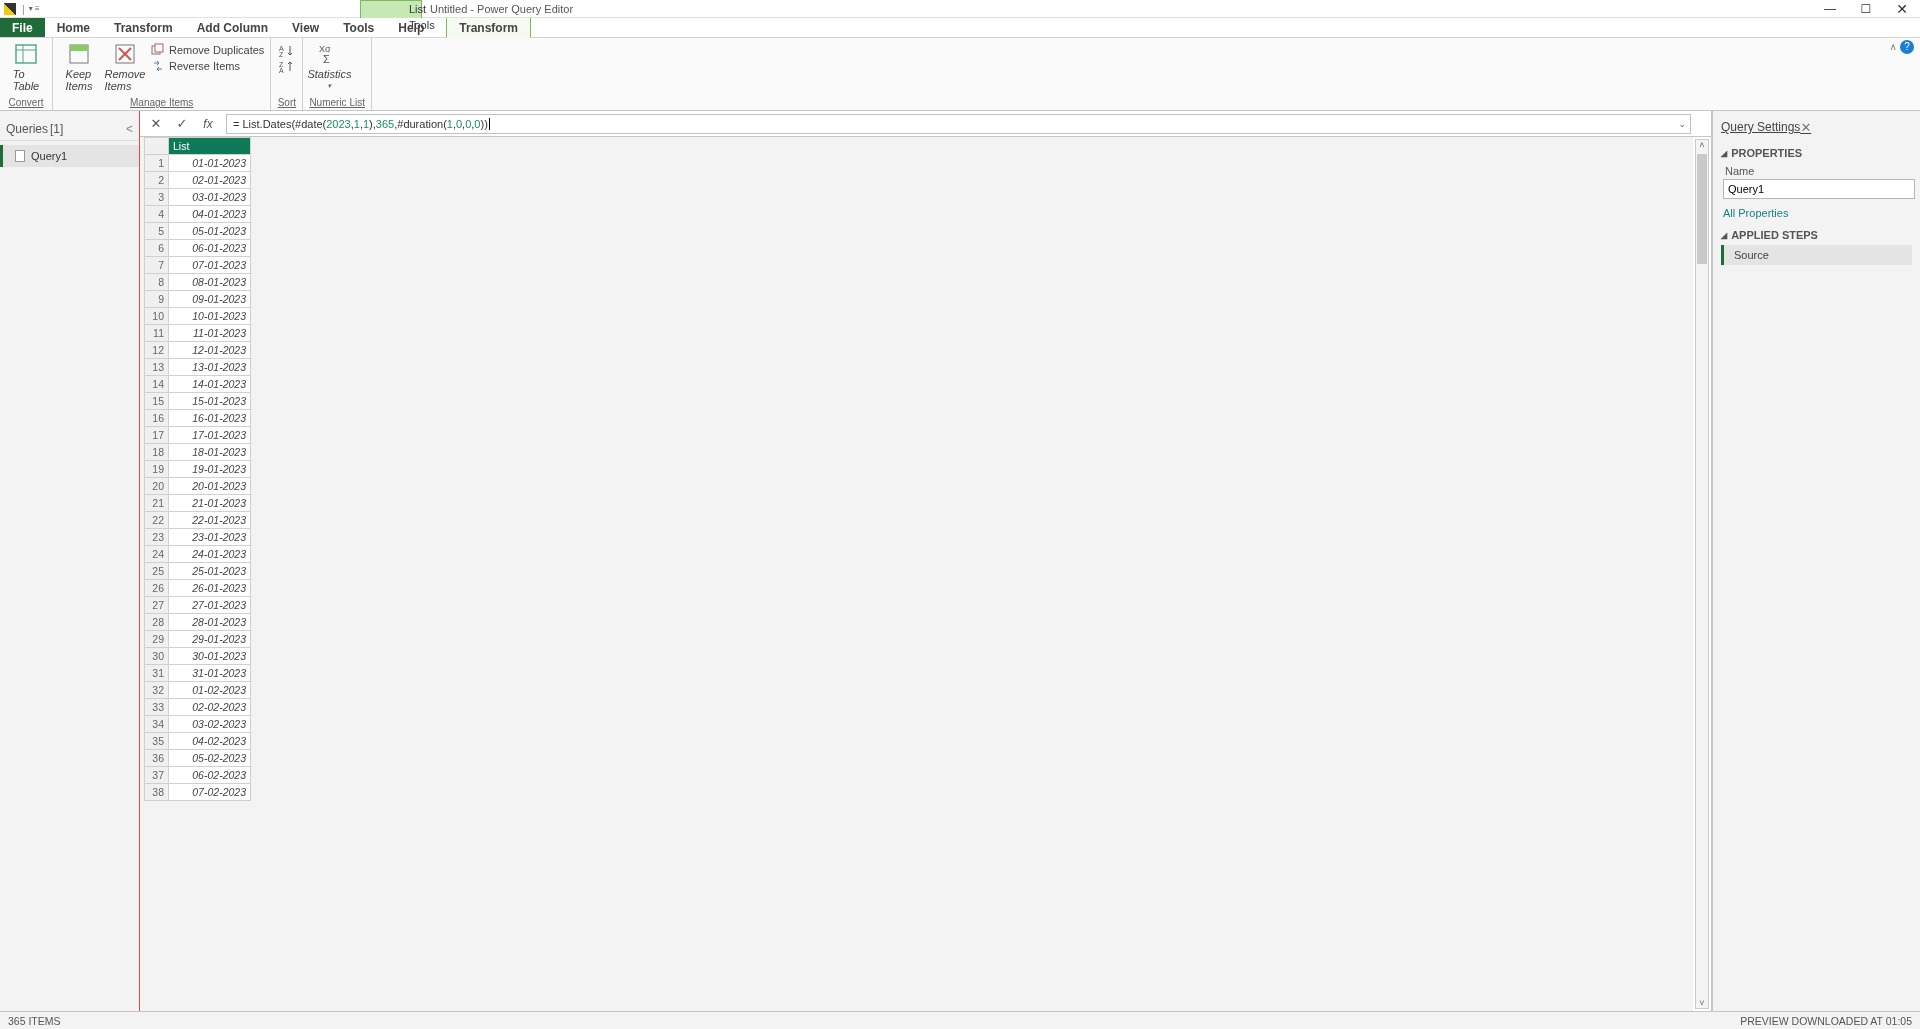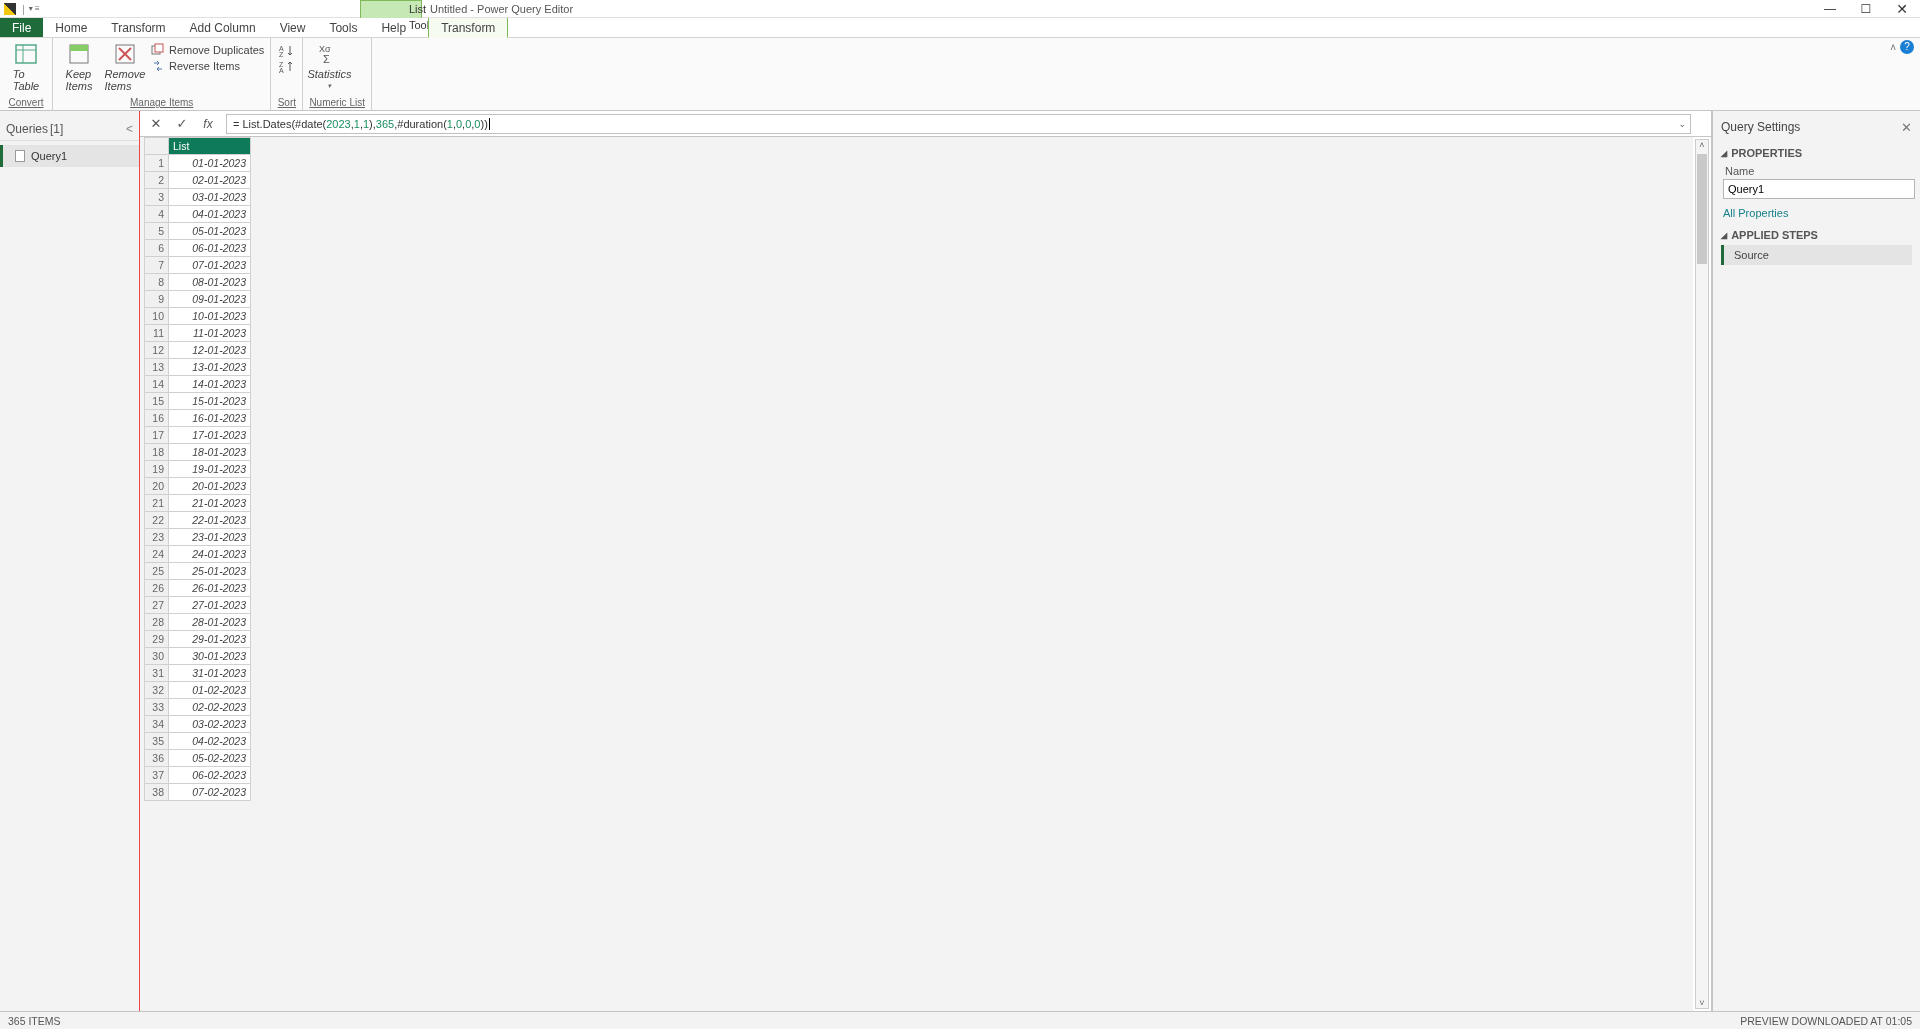--- a/index.html
+++ b/index.html
@@ -7,21 +7,21 @@
 .title-bar{height:18px;background:#fff;display:flex;align-items:center;font-size:11px;position:relative;border-bottom:1px solid #e0e0e0;}
 .app-icon{width:12px;height:12px;background:linear-gradient(45deg,#f2c811 50%,#333 50%);margin:0 4px;}
 .qat-sep{color:#999;margin:0 2px;}
 .qat-drop{font-size:8px;color:#666;margin-left:2px;}
 .context-tab{position:absolute;left:360px;top:0;width:62px;height:18px;background:#c6e8b4;border:1px solid #7fba5a;border-bottom:none;text-align:center;font-size:11px;color:#333;line-height:16px;padding-left:48px;}
 .app-title{position:absolute;left:430px;top:0;font-size:11px;color:#555;line-height:18px;}
 .win-ctrl{position:absolute;right:0;top:0;display:flex;}
 .win-btn{width:36px;height:18px;text-align:center;line-height:18px;font-size:12px;color:#333;}
 .win-btn.close{font-size:14px;}
 .ribbon-tabs{height:20px;background:#fff;display:flex;align-items:stretch;font-size:12px;border-bottom:1px solid #d4d4d4;}
-.rt{padding:0 12px;line-height:20px;color:#444;position:relative;}
+.rt{padding:0 12px;line-height:20px;color:#444;position:relative;font-weight:bold;}
 .rt.file{background:#1f6b3a;color:#fff;}
 .rt.active{border:1px solid #7fba5a;border-top:none;background:#f5fbf1;margin-bottom:-1px;border-bottom:1px solid #f5fbf1;}
 .rt.context{margin-left:0;}
 .ribbon{height:73px;background:#fafafa;border-bottom:1px solid #c5c5c5;display:flex;font-size:11px;color:#444;position:relative;}
 .group{border-right:1px solid #d0d0d0;padding:2px 6px 0 6px;display:flex;flex-direction:column;justify-content:space-between;}
 .group-label{font-size:10px;color:#666;text-align:center;height:14px;line-height:14px;text-decoration:underline;}
 .group-body{flex:1;display:flex;align-items:flex-start;gap:6px;}
 .big-btn{display:flex;flex-direction:column;align-items:center;width:40px;padding-top:2px;}
 .big-btn .ic{width:24px;height:24px;margin-bottom:2px;}
 .big-btn span{text-align:left;line-height:12px;font-style:italic;}
@@ -53,21 +53,21 @@
 .table-wrap{position:absolute;top:26px;left:0;right:18px;bottom:0;overflow:hidden;background:#f3f3f3;padding-left:4px;}
 table{border-collapse:collapse;}
 th,td{border:1px solid #d0d0d0;font-size:10.5px;height:17px;padding:0 4px;}
 th.rownum,td.rownum{width:24px;background:#f0f0f0;text-align:right;color:#666;}
 th.col{background:#0f7a5a;color:#fff;text-align:left;font-weight:normal;width:82px;}
 td.val{width:82px;text-align:right;font-style:italic;color:#444;background:#fff;}
 .vscroll{position:absolute;right:2px;top:28px;width:14px;bottom:2px;border:1px solid #ccc;background:#f4f4f4;display:flex;flex-direction:column;justify-content:space-between;align-items:center;font-size:9px;color:#666;}
 .vscroll .thumb{position:absolute;top:14px;width:10px;height:110px;background:#c9c9c9;}
 
 .settings-pane{width:208px;background:#f3f3f3;border-left:1px solid #c5c5c5;padding:6px 8px;font-size:11px;color:#444;}
-.sp-head{display:flex;justify-content:space-between;align-items:center;height:20px;font-size:12px;}
+.sp-head{display:flex;align-items:center;height:20px;font-size:12px;text-decoration:underline;}
 .sp-close{font-size:13px;color:#777;}
 .sec-head{display:flex;align-items:center;gap:4px;font-weight:600;color:#555;margin-top:10px;font-size:11px;}
 .sec-head .tri{font-size:8px;}
 .name-label{margin-top:6px;margin-left:4px;color:#555;}
 .name-input{width:192px;height:20px;border:1px solid #b5b5b5;background:#fff;padding:0 4px;font-size:11px;margin-top:2px;margin-left:2px;}
 .prop-link{color:#17808a;margin-top:8px;margin-left:2px;}
 .step-item{height:20px;background:#e4e4e4;border-left:3px solid #1f6b3a;display:flex;align-items:center;padding-left:10px;margin-top:4px;}
 .status-bar{height:18px;background:#f3f3f3;border-top:1px solid #c5c5c5;display:flex;align-items:center;justify-content:space-between;padding:0 8px;font-size:10.5px;color:#555;}
 svg{display:block;}
 </style>

